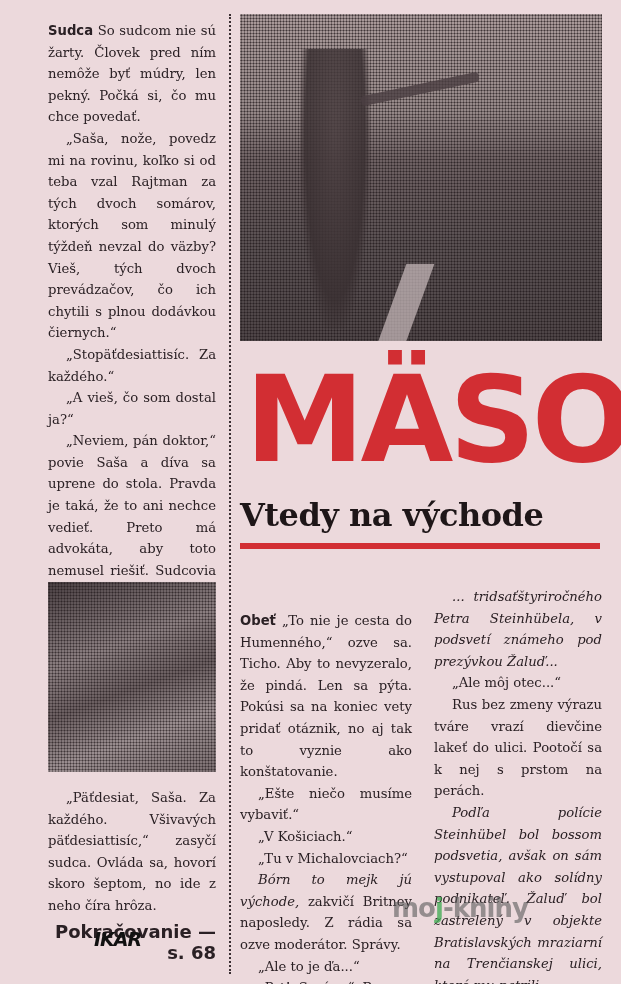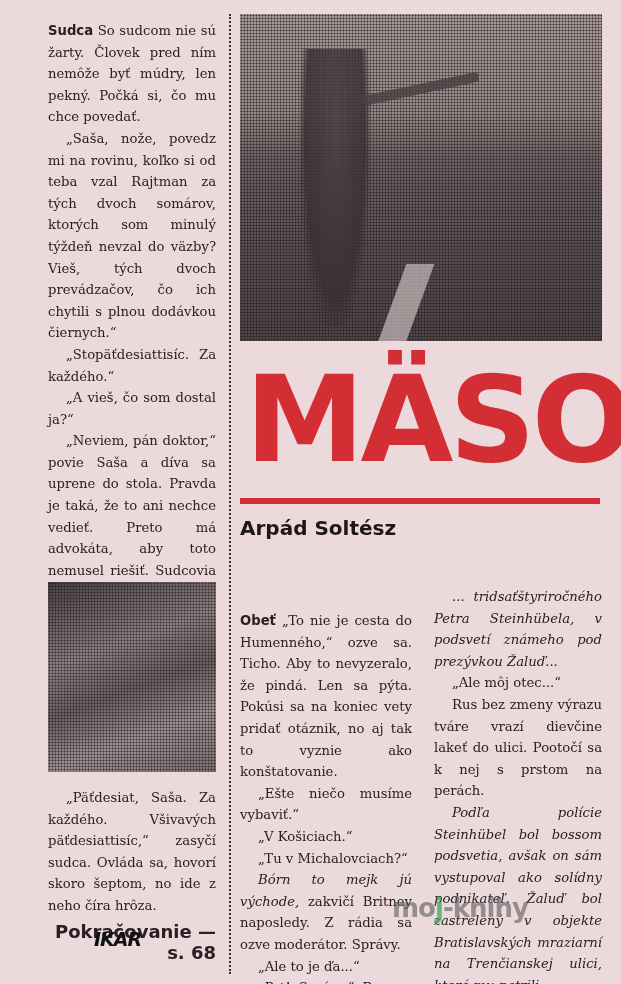--- a/index.html
+++ b/index.html
@@ -111,22 +111,22 @@
 <div class="divider"></div>
 
 <div class="photo-top">
   <div class="figure"></div>
   <div class="arm"></div>
   <div class="road-line"></div>
 </div>
 
 <div class="title-block">
   <h1 class="main-title">MÄSO</h1>
+  <h2 class="subtitle">Vtedy na východe</h2>
   <div class="red-rule"></div>
-  <div class="author">Arpád Soltész</div>
 </div>
 
 <div class="col-mid">
   <p><span class="lead">Obeť</span><span> „To nie je cesta do Humenného,“ ozve sa. Ticho. Aby to nevyzeralo, že pindá. Len sa pýta. Pokúsi sa na koniec vety pridať otáznik, no aj tak to vyznie ako konštatovanie.</span></p>
   <p class="indent">„Ešte niečo musíme vybaviť.“</p>
   <p class="indent">„V Košiciach.“</p>
   <p class="indent">„Tu v Michalovciach?“</p>
   <p class="indent"><span class="it">Bórn to mejk jú východe,</span><span> zakvičí Britney naposledy. Z rádia sa ozve moderátor. Správy.</span></p>
   <p class="indent">„Ale to je ďa...“</p>
   <p class="indent">„Pst! Správy.“ Rus na ňu zazrie a pridá hlas.</p>

